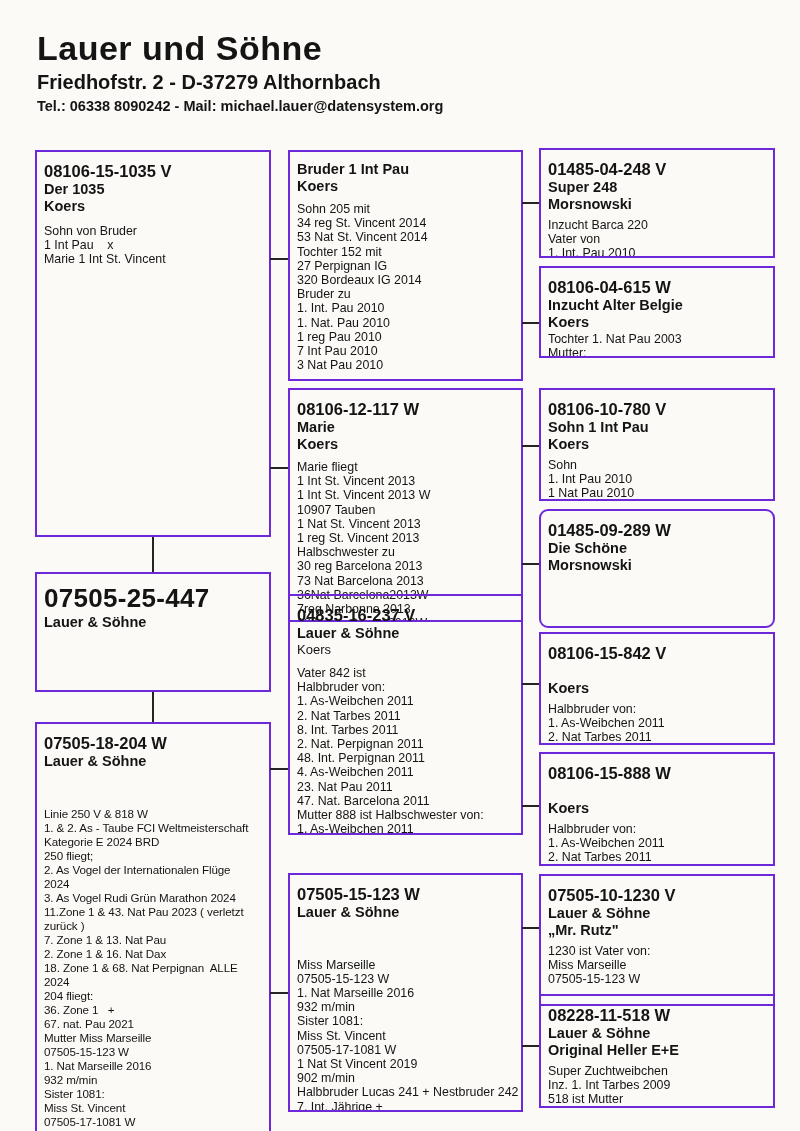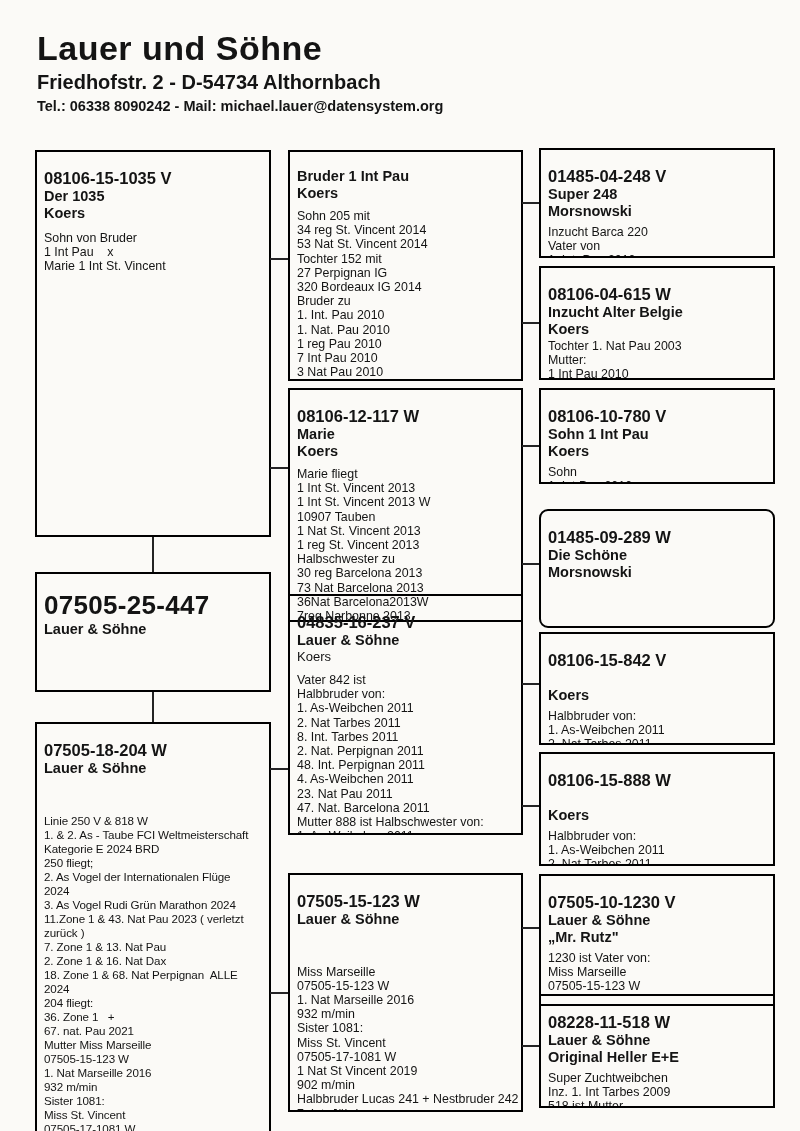--- a/index.html
+++ b/index.html
@@ -14,22 +14,22 @@
 
   
   .hdr{position:absolute;left:37px;top:28px;width:700px;}
   .hdr-title{font-size:34px;font-weight:bold;letter-spacing:.5px;line-height:40px;}
   .hdr-addr{font-size:20px;font-weight:bold;line-height:25px;margin-top:2px;}
   .hdr-tel{font-size:14.5px;font-weight:bold;line-height:19px;margin-top:2px;}
 
   
   .box{
     position:absolute;box-sizing:border-box;
-    border:2px solid #000000;background:transparent;
-    padding:16px 7px;overflow:hidden;
+    border:2px solid #6d28d9;background:transparent;
+    padding:9px 7px;overflow:hidden;
   }
   .ring{font-weight:bold;font-size:16.5px;line-height:20px;white-space:pre;}
   .ring.big{font-size:26px;line-height:31px;letter-spacing:.3px;}
   .bname{font-weight:bold;font-size:14.5px;line-height:16.5px;min-height:16.5px;white-space:pre;}
   .bname.plain{font-weight:400;font-size:13px;}
   .body{margin-top:10px;font-size:12.4px;line-height:14.2px;white-space:pre;}
   .body.small{font-size:11.6px;line-height:14.0px;letter-spacing:-.1px;}
   .body.gap2{margin-top:37px;}
 
   
@@ -41,21 +41,21 @@
   .colM{left:288px;width:235px;}
   .colR{left:539px;width:236px;}
 </style>
 </head>
 <body>
 
 <div class="page">
 
   <div class="hdr">
     <div class="hdr-title">Lauer und Söhne</div>
-    <div class="hdr-addr">Friedhofstr. 2 - D-54734 Althornbach</div>
+    <div class="hdr-addr">Friedhofstr. 2 - D-37279 Althornbach</div>
     <div class="hdr-tel">Tel.: 06338 8090242 - Mail: michael.lauer@datensystem.org</div>
   </div>
 
   <div class="box colL" style="top:150px;height:387px;">
     <div class="ring">08106-15-1035 V</div>
     <div class="bname">Der 1035</div>
     <div class="bname">Koers</div>
     <div class="body">Sohn von Bruder
 1 Int Pau    x
 Marie 1 Int St. Vincent</div>
@@ -166,30 +166,30 @@
 
   <div class="box colR" style="top:148px;height:110px;">
     <div class="ring">01485-04-248 V</div>
     <div class="bname">Super 248</div>
     <div class="bname">Morsnowski</div>
     <div class="body" style="margin-top:6px;">Inzucht Barca 220
 Vater von
 1. Int. Pau 2010</div>
   </div>
 
-  <div class="box colR" style="top:266px;height:114px;">
+  <div class="box colR" style="top:266px;height:92px;">
     <div class="ring">08106-04-615 W</div>
     <div class="bname">Inzucht Alter Belgie</div>
     <div class="bname">Koers</div>
     <div class="body" style="margin-top:2px;">Tochter 1. Nat Pau 2003
 Mutter:
 1 Int Pau 2010</div>
   </div>
 
-  <div class="box colR" style="top:388px;height:96px;">
+  <div class="box colR" style="top:388px;height:113px;">
     <div class="ring">08106-10-780 V</div>
     <div class="bname">Sohn 1 Int Pau</div>
     <div class="bname">Koers</div>
     <div class="body" style="margin-top:6px;">Sohn
 1. Int Pau 2010
 1 Nat Pau 2010</div>
   </div>
 
   <div class="box colR" style="top:509px;height:119px;border-radius:9px;">
     <div class="ring">01485-09-289 W</div>

